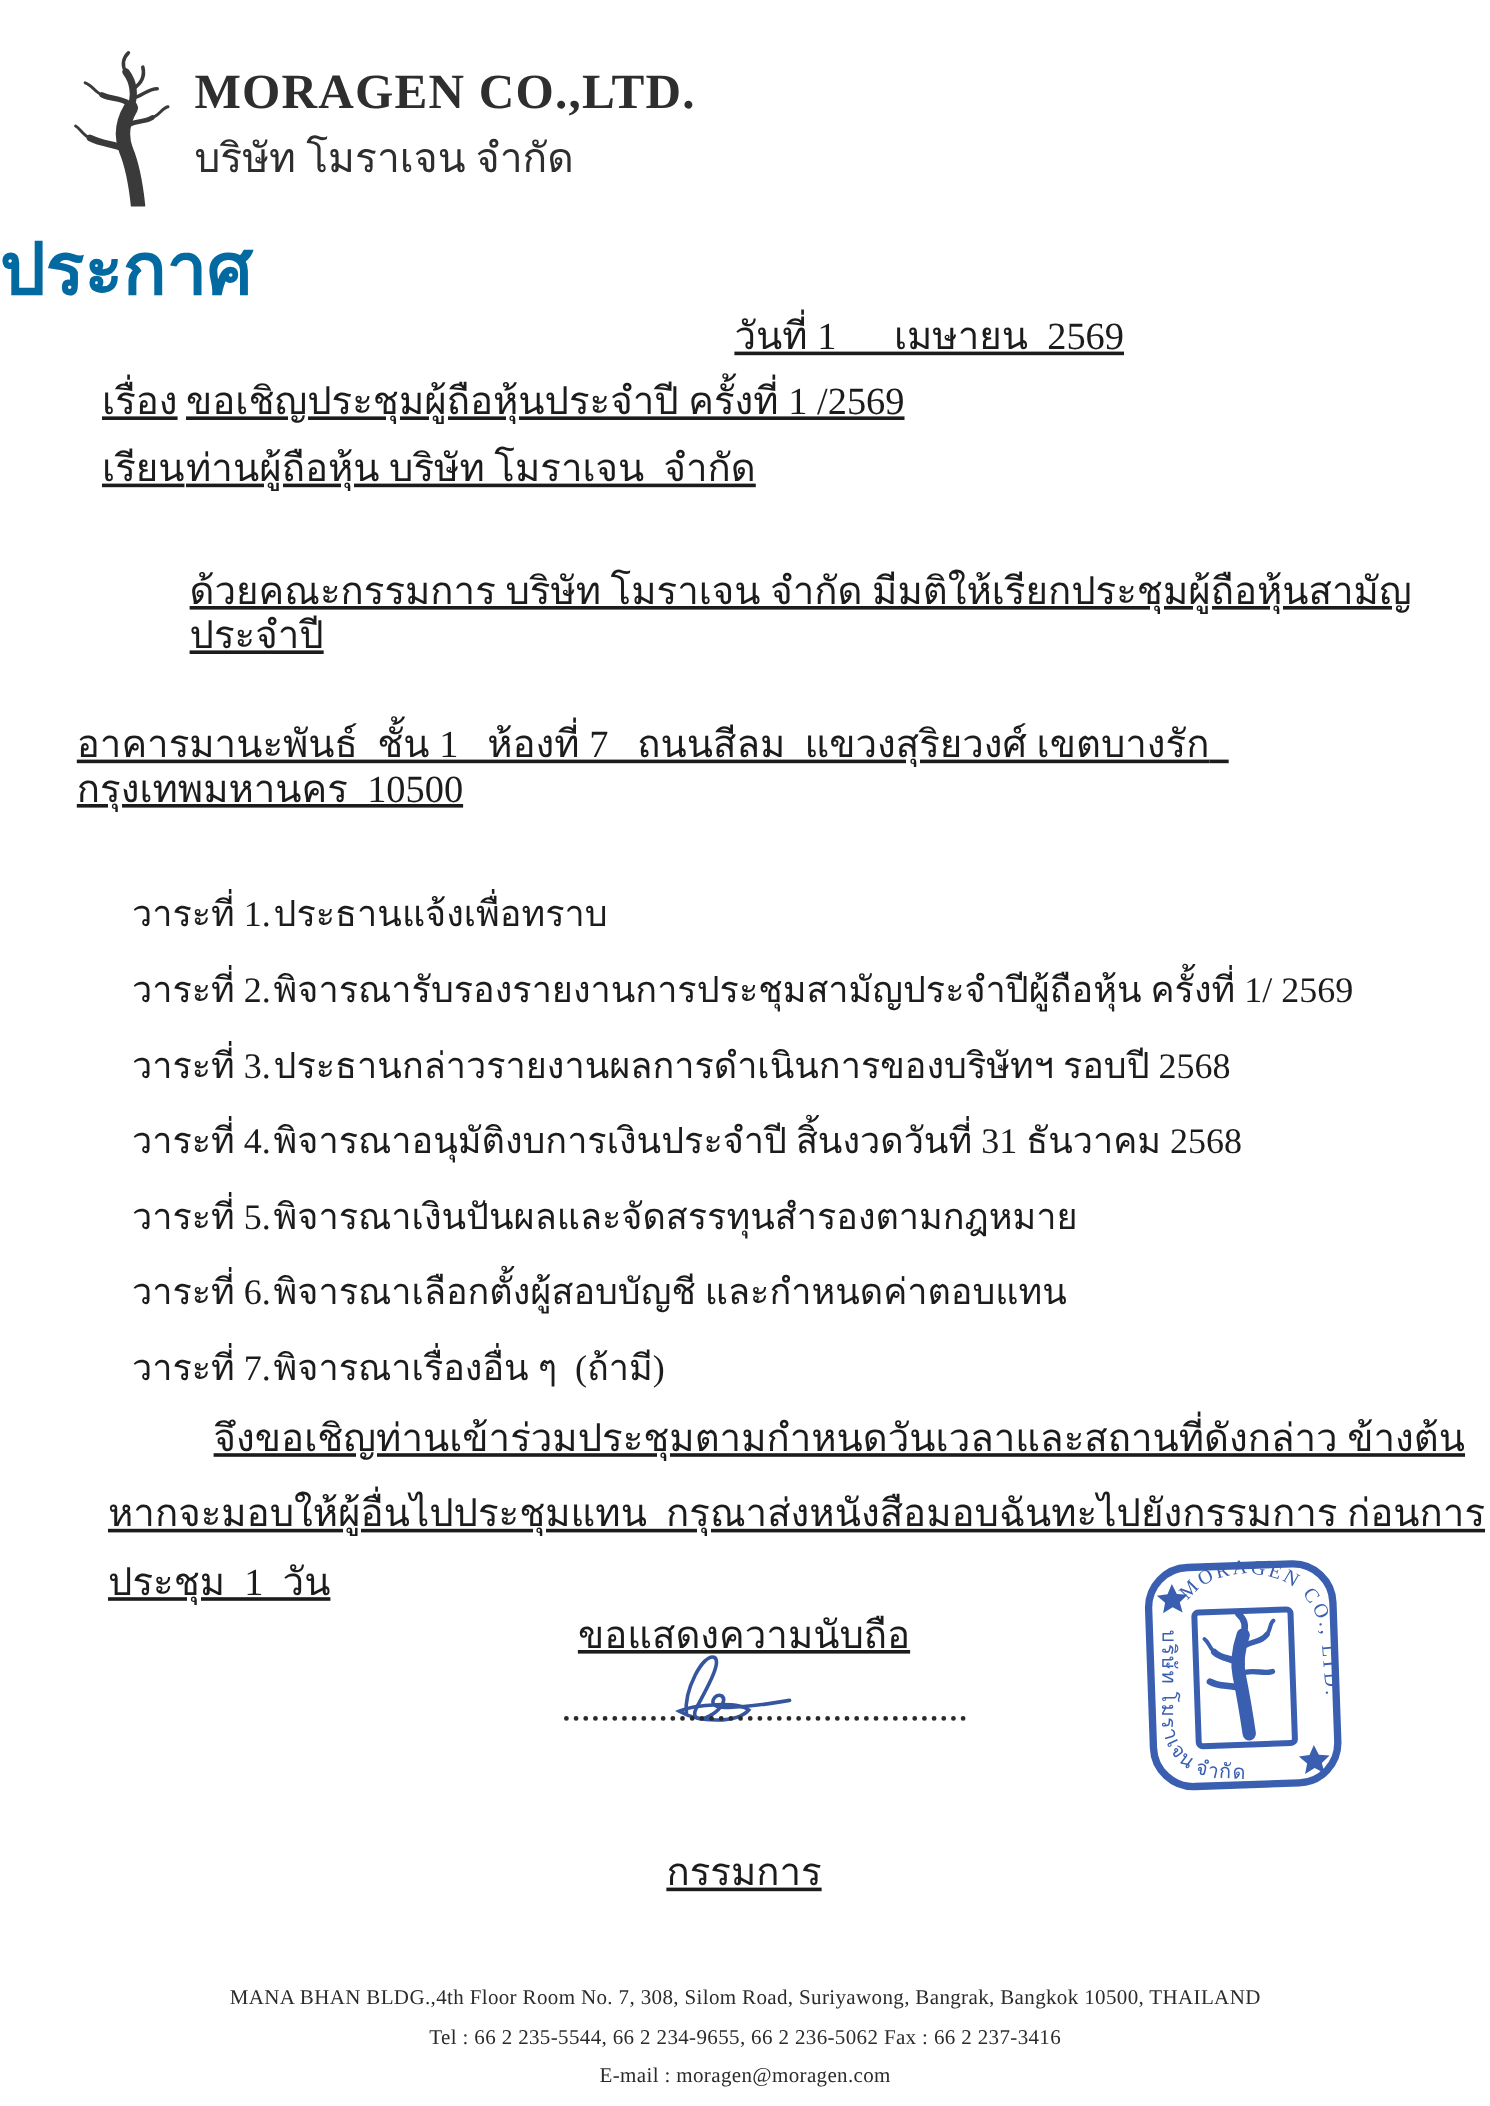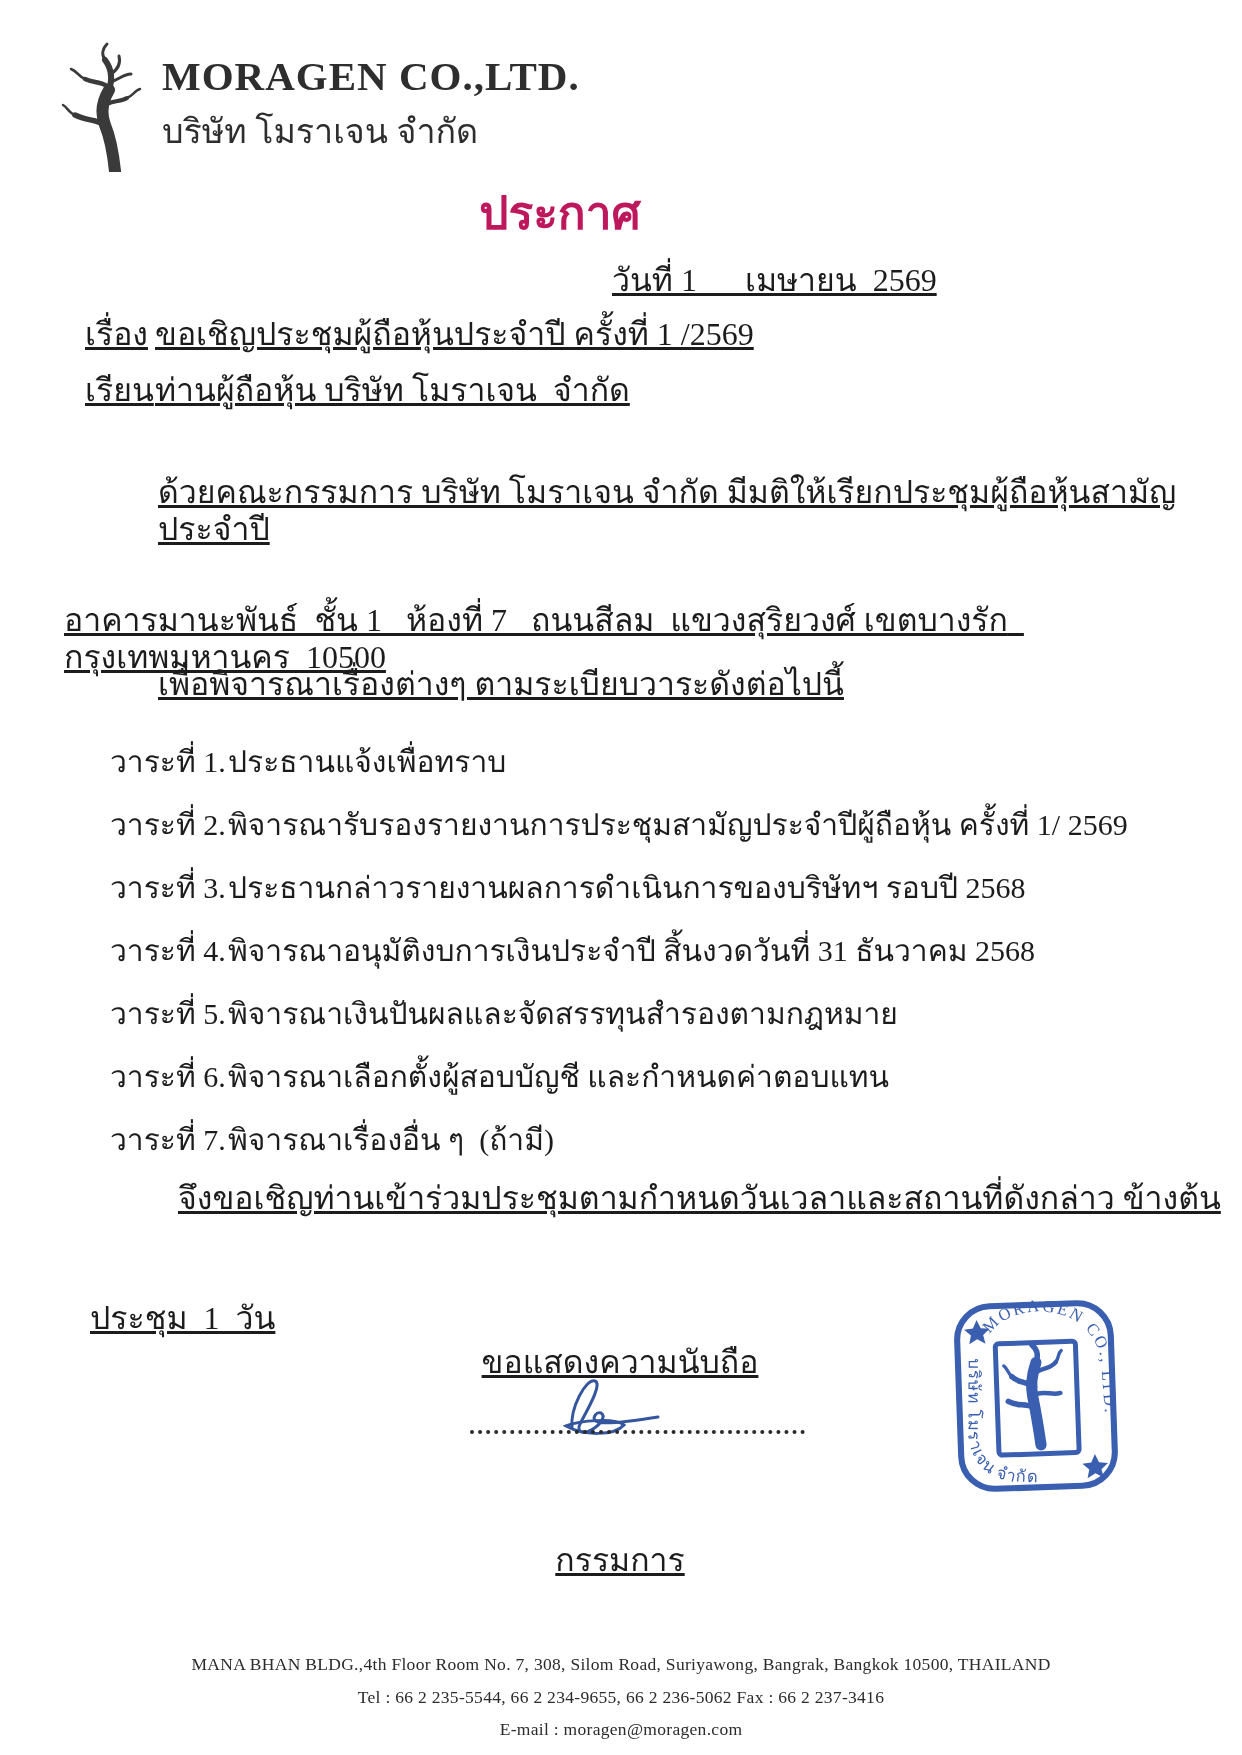--- a/index.html
+++ b/index.html
@@ -5,21 +5,21 @@
   html,body{margin:0;padding:0;background:#ffffff;}
   .page{
     position:relative;width:1242px;height:1755px;background:#ffffff;
     font-family:"Liberation Serif","DejaVu Serif",serif;color:#1c1c1c;overflow:hidden;
   }
   .abs{position:absolute;}
   .t{white-space:pre-wrap;}
   .th{font-size:32px;line-height:1.15;text-decoration:underline;}
   .company-en{font-size:41px;font-weight:bold;letter-spacing:1px;color:#2e2e2e;}
   .company-th{font-size:34px;color:#2e2e2e;}
-  .doc-title{font-size:46px;font-weight:bold;text-align:center;color:#be185d;}
+  .doc-title{font-size:60px;font-weight:bold;color:#0369a1;}
   .agenda-no{position:absolute;left:110px;font-size:30px;}
   .agenda-text{position:absolute;left:228px;font-size:30px;white-space:pre-wrap;}
   .sig-block{left:420px;width:400px;text-align:center;}
   .dotline{border-bottom:4px dotted #2a2a2a;}
   .footer{width:1242px;text-align:center;font-size:17.5px;color:#2b2b2b;letter-spacing:0.3px;}
   .stamp{
     width:168px;height:196px;transform:rotate(-2deg);
   }
 </style>
 </head>
@@ -52,21 +52,20 @@
   <div class="abs th t" style="left:612px;top:262px;">วันที่ 1      เมษายน  2569</div>
 
   <div class="abs th" style="left:85px;top:316px;">เรื่อง</div>
   <div class="abs th t" style="left:155px;top:316px;">ขอเชิญประชุมผู้ถือหุ้นประจำปี ครั้งที่ 1 /2569</div>
 
   <div class="abs th" style="left:85px;top:372px;">เรียน</div>
   <div class="abs th t" style="left:158px;top:474px;">ด้วยคณะกรรมการ บริษัท โมราเจน จำกัด มีมติให้เรียกประชุมผู้ถือหุ้นสามัญประจำปี</div>
 
   <div class="abs th t" style="left:155px;top:372px;">ท่านผู้ถือหุ้น บริษัท โมราเจน  จำกัด</div>
   <div class="abs th t" style="left:64px;top:602px;">อาคารมานะพันธ์  ชั้น 1   ห้องที่ 7   ถนนสีลม  แขวงสุริยวงศ์ เขตบางรัก  กรุงเทพมหานคร  10500</div>
-  <div class="abs th t" style="left:158px;top:666px;">เพื่อพิจารณาเรื่องต่างๆ ตามระเบียบวาระดังต่อไปนี้</div>
 
   <div>
     <div>
       <span class="agenda-no" style="top:738px;text-align:right;">วาระที่ 1.</span>
       <span class="agenda-text" style="top:738px;">ประธานแจ้งเพื่อทราบ</span>
     </div>
     <div>
       <span class="agenda-no" style="top:801px;">วาระที่ 2.</span>
       <span class="agenda-text" style="top:801px;">พิจารณารับรองรายงานการประชุมสามัญประจำปีผู้ถือหุ้น ครั้งที่ 1/ 2569</span>
     </div>
@@ -86,20 +85,21 @@
       <span class="agenda-no" style="top:1053px;">วาระที่ 6.</span>
       <span class="agenda-text" style="top:1053px;">พิจารณาเลือกตั้งผู้สอบบัญชี และกำหนดค่าตอบแทน</span>
     </div>
     <div>
       <span class="agenda-no" style="top:1116px;">วาระที่ 7.</span>
       <span class="agenda-text" style="top:1116px;">พิจารณาเรื่องอื่น ๆ  (ถ้ามี)</span>
     </div>
   </div>
 
   <div class="abs th t" style="left:178px;top:1180px;">จึงขอเชิญท่านเข้าร่วมประชุมตามกำหนดวันเวลาและสถานที่ดังกล่าว ข้างต้น</div>
+  <div class="abs th t" style="left:90px;top:1243px;">หากจะมอบให้ผู้อื่นไปประชุมแทน  กรุณาส่งหนังสือมอบฉันทะไปยังกรรมการ ก่อนการ</div>
   <div class="abs th t" style="left:90px;top:1300px;">ประชุม  1  วัน</div>
 
   <div class="abs th sig-block" style="top:1344px;">ขอแสดงความนับถือ</div>
 
   <div class="abs" style="left:540px;top:1370px;width:150px;height:70px;">
     <svg width="150" height="70" viewBox="0 0 150 70">
       <g stroke="#35569f" fill="none" stroke-linecap="round" stroke-width="3">
         <path d="M32 58 C30 38 46 8 55 11 C63 14 46 42 40 54 C36 62 43 65 53 59"></path>
         <path d="M53 59 C61 54 66 46 61 43 C56 41 50 50 58 52 C70 55 100 50 118 47"></path>
         <path d="M26 56 C44 66 74 66 84 55 C76 48 40 50 26 56 Z"></path>

